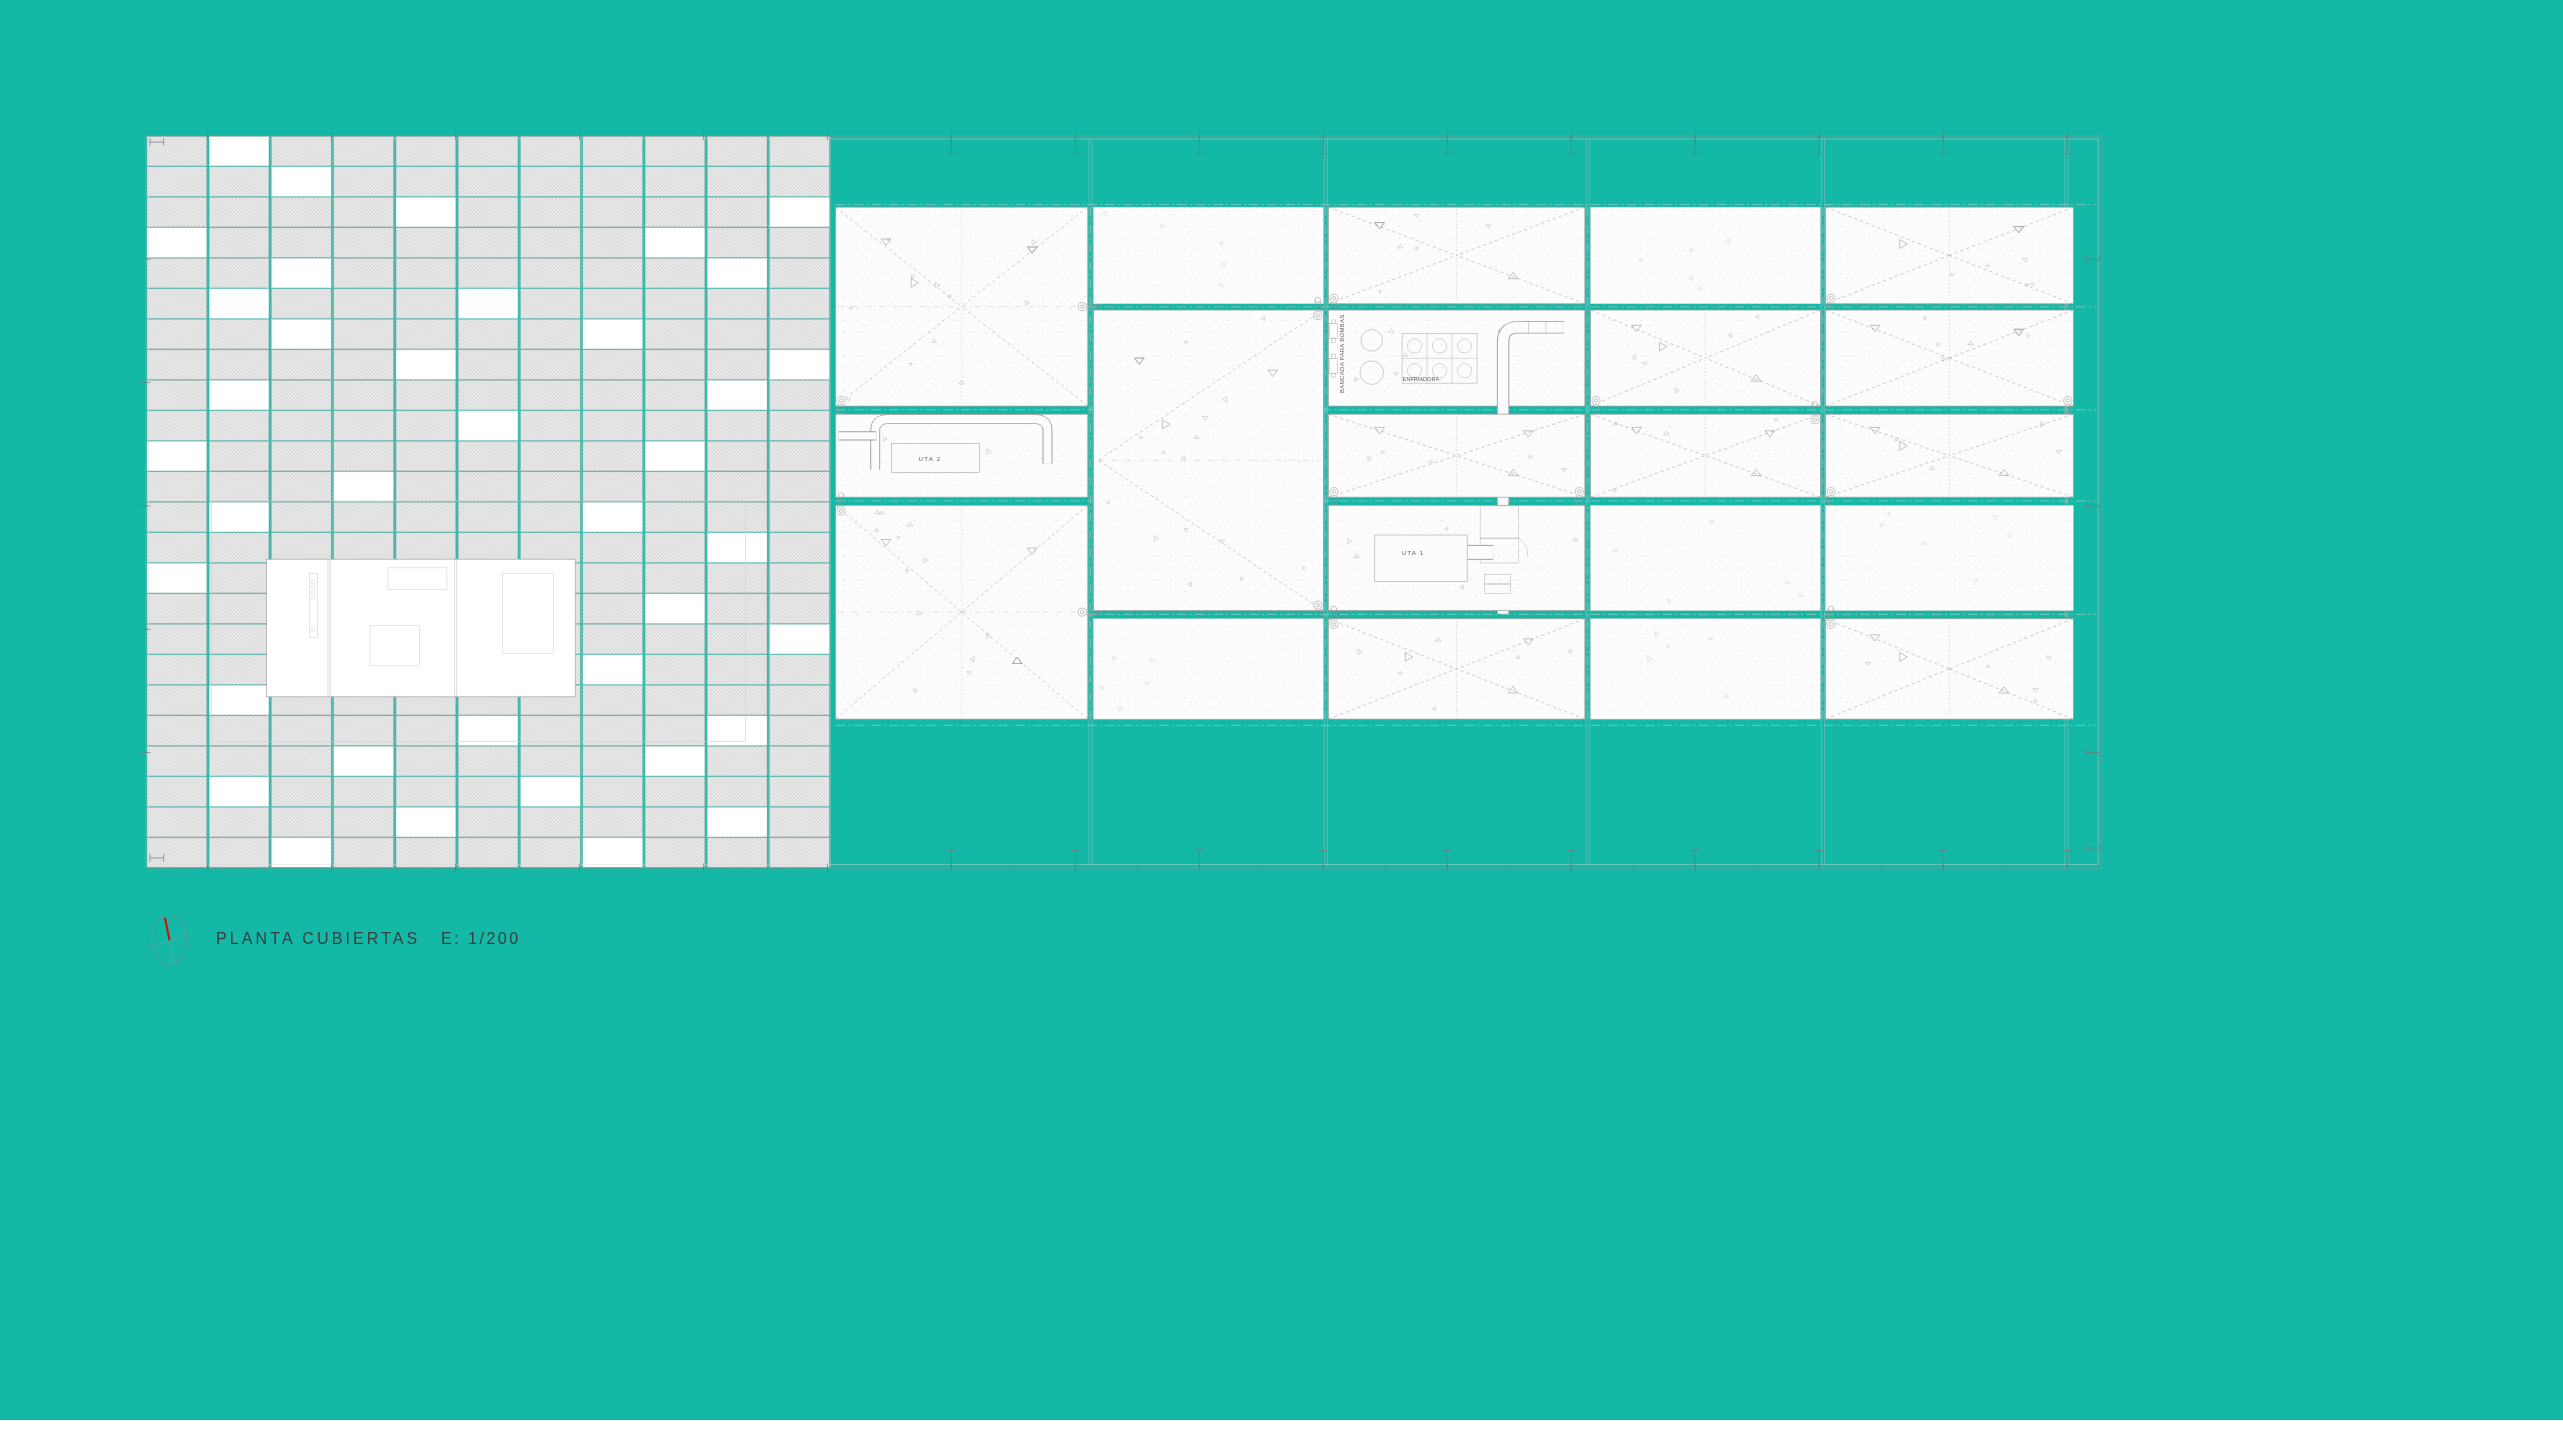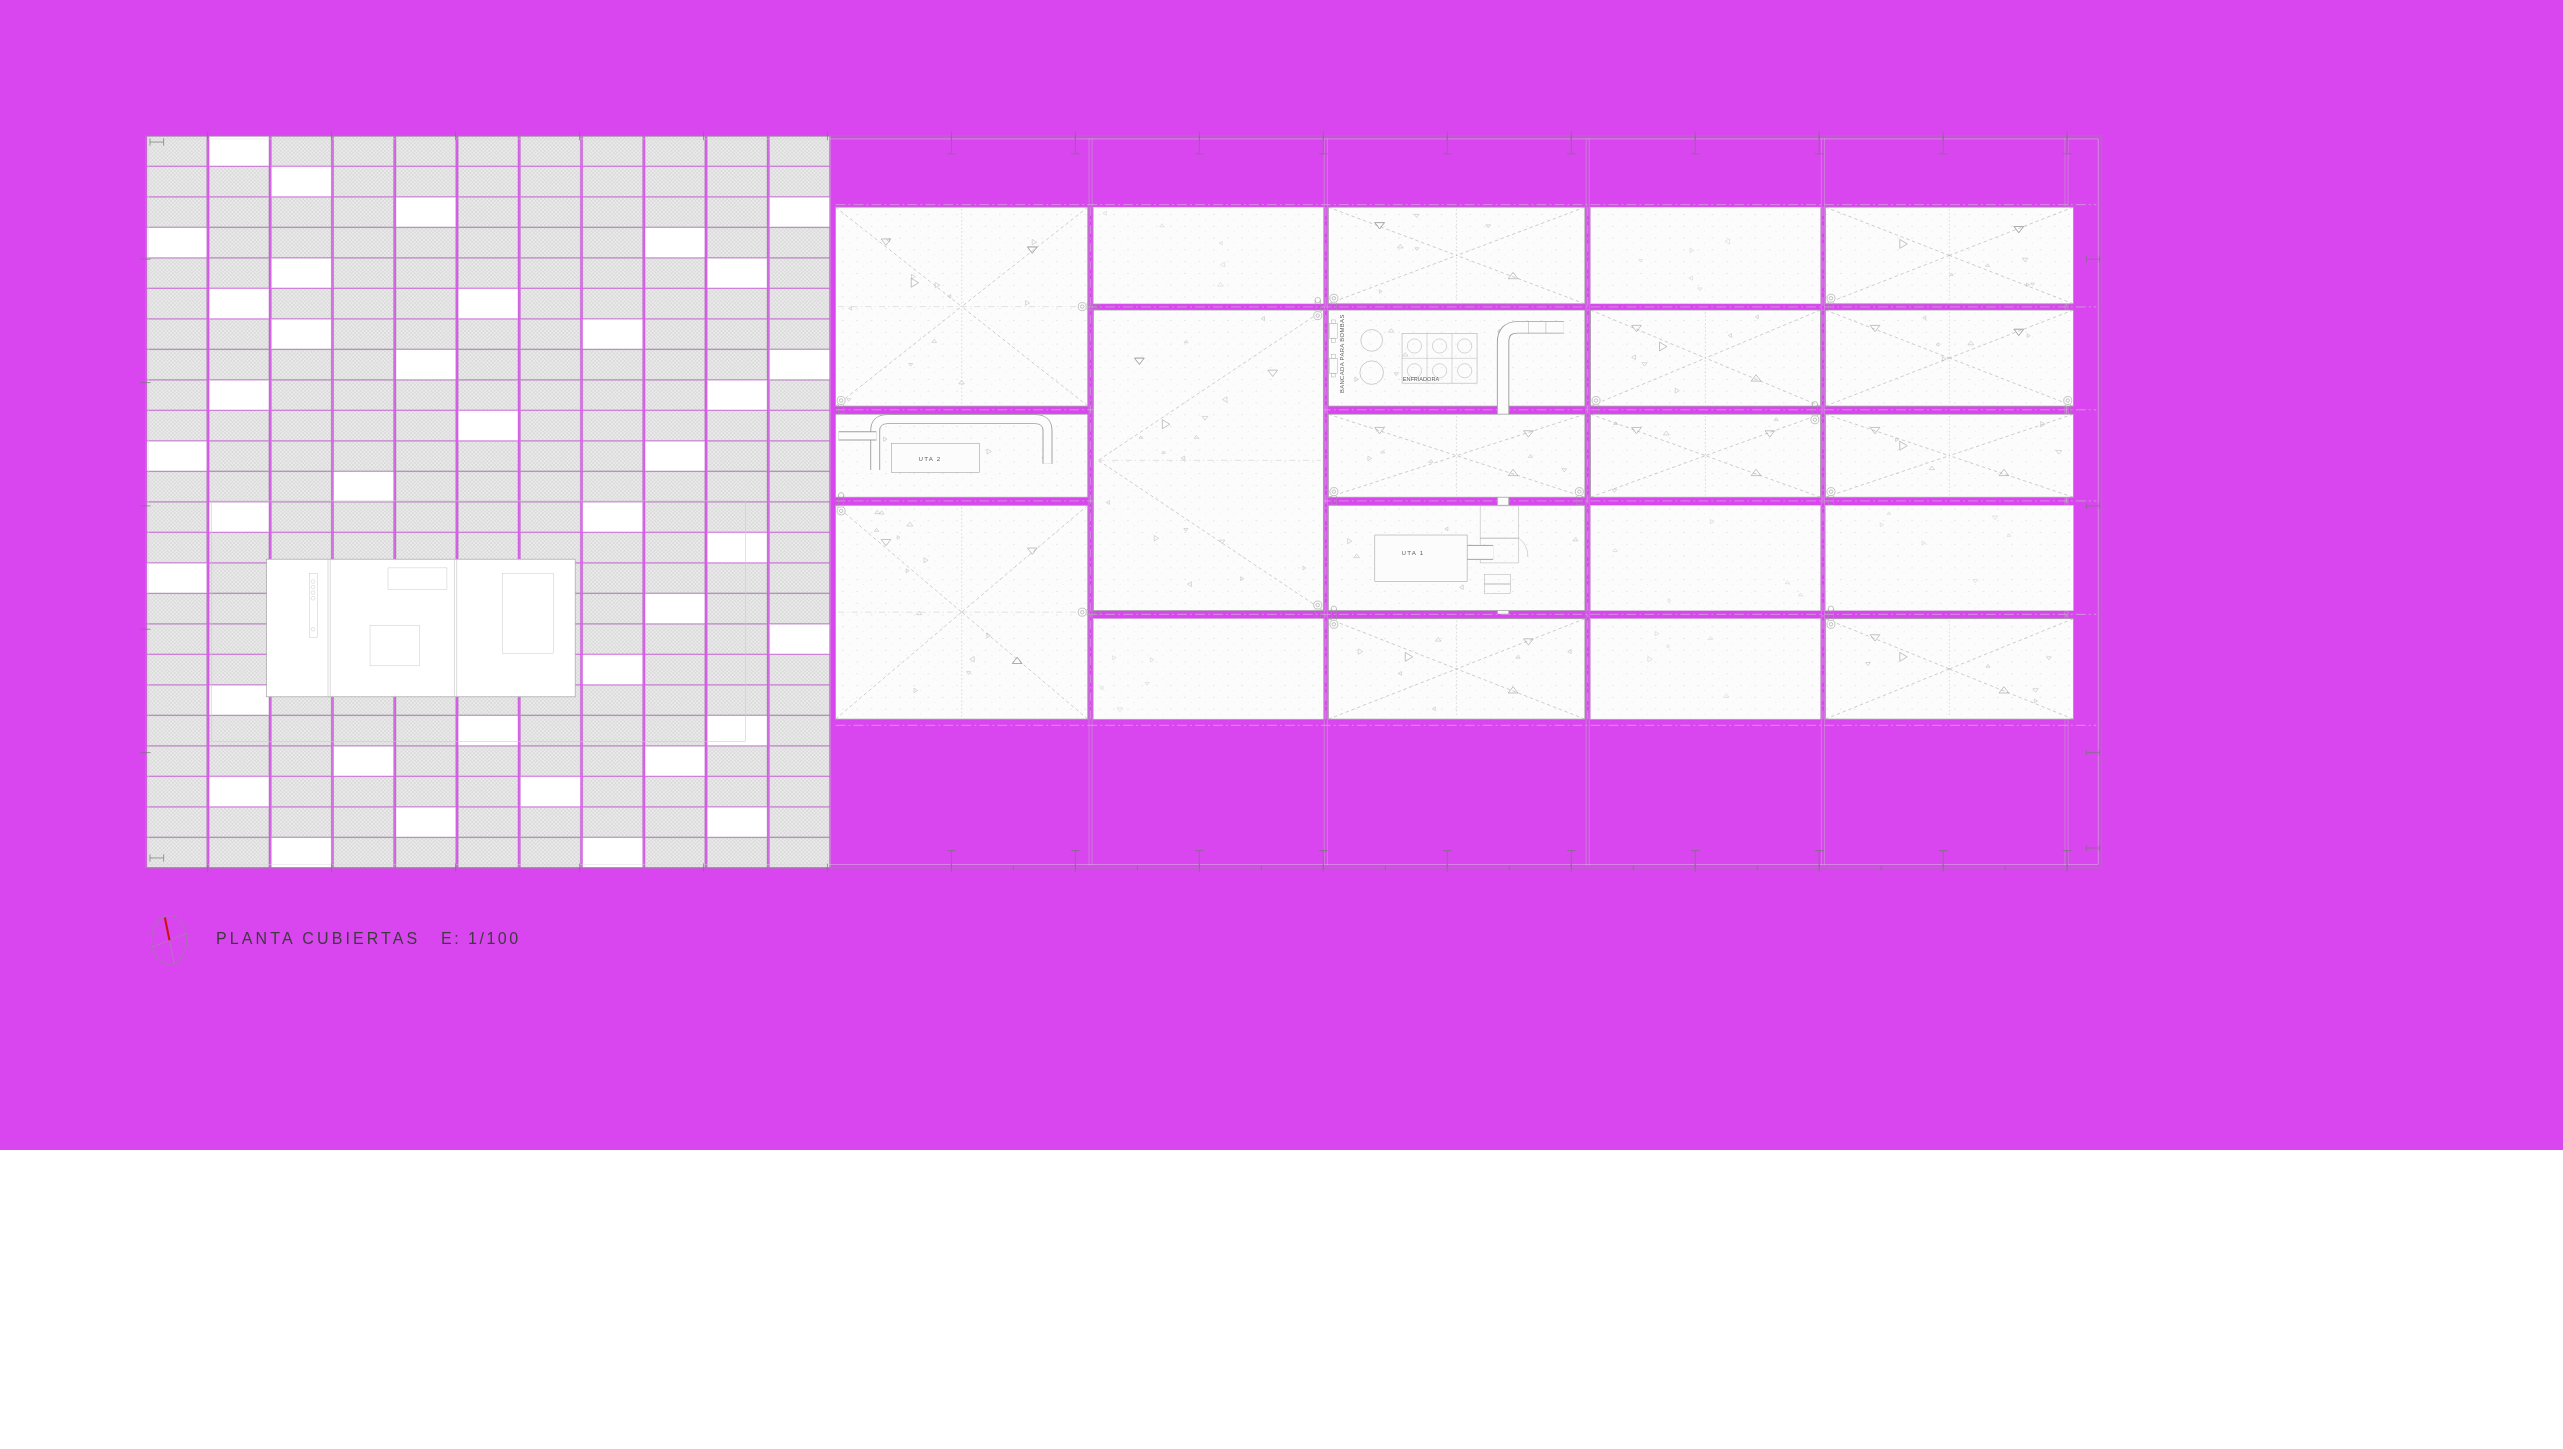--- a/index.html
+++ b/index.html
@@ -1,16 +1,16 @@
 <!DOCTYPE html>
 <html style="font-size:10px"><head>
 <meta charset="utf-8">
 <style>
   html,body{margin:0;padding:0;background:#ffffff;}
-  .sheet{position:relative;width:2563px;height:1150px;background:#d946ef;overflow:hidden;
+  .sheet{position:relative;width:2563px;height:1420px;background:#14b8a6;overflow:hidden;
          font-family:"Liberation Sans", sans-serif;}
   #plan-svg{position:absolute;left:0;top:0;}
   .titleblock span{position:absolute;white-space:nowrap;color:#3c3c3c;
         font-family:"Liberation Sans", sans-serif;}
   .title-main{left:216px;top:930px;font-size:16px;letter-spacing:3.1px;}
   .title-scale{left:441px;top:930px;font-size:16px;letter-spacing:2.5px;}
 </style>
 </head>
 <body>
 
@@ -888,16 +888,16 @@
         <line x1="242" y1="223" x2="242" y2="235"></line>
         <line x1="264" y1="223" x2="264" y2="235"></line>
         <line x1="242" y1="1384" x2="264" y2="1384"></line>
         <line x1="242" y1="1378" x2="242" y2="1390"></line>
         <line x1="264" y1="1378" x2="264" y2="1390"></line>
       </g>
     </svg>
 
   <div class="titleblock">
     <span class="title-main">PLANTA CUBIERTAS</span>
-    <span class="title-scale">E: 1/100</span>
+    <span class="title-scale">E: 1/200</span>
   </div>
 </div>
 
 
 </body></html>

